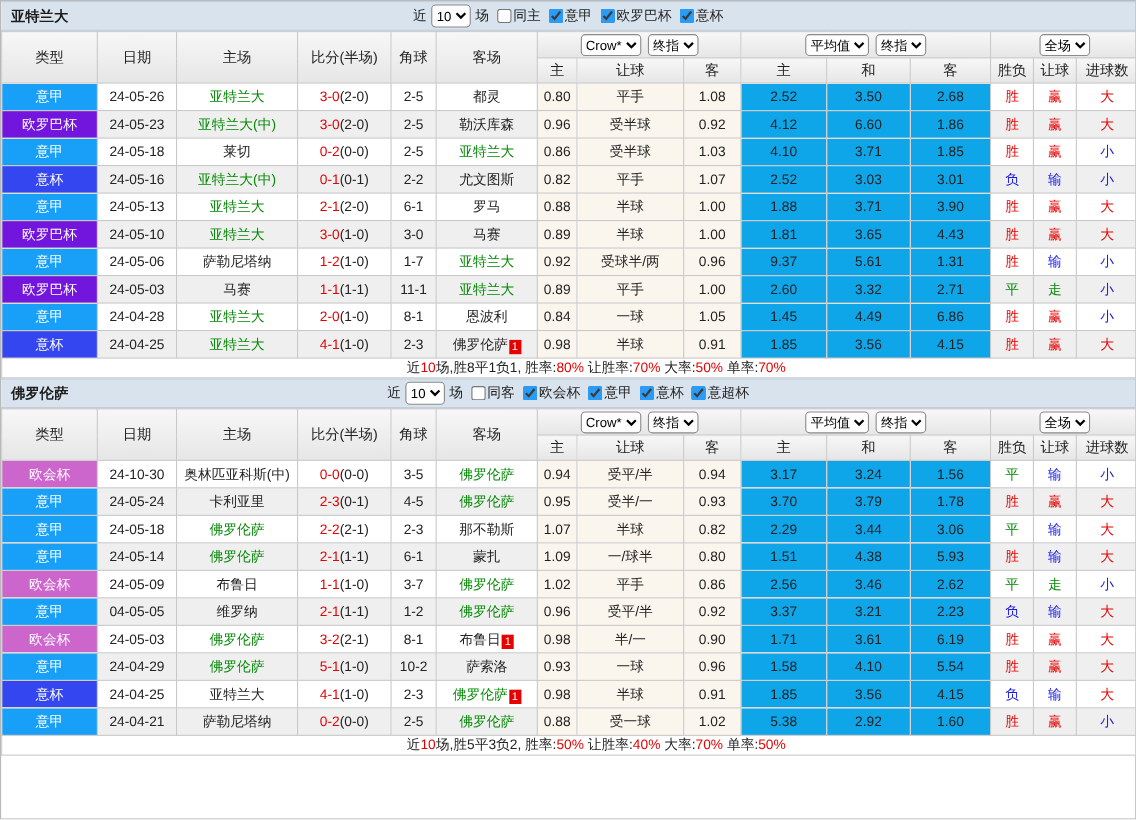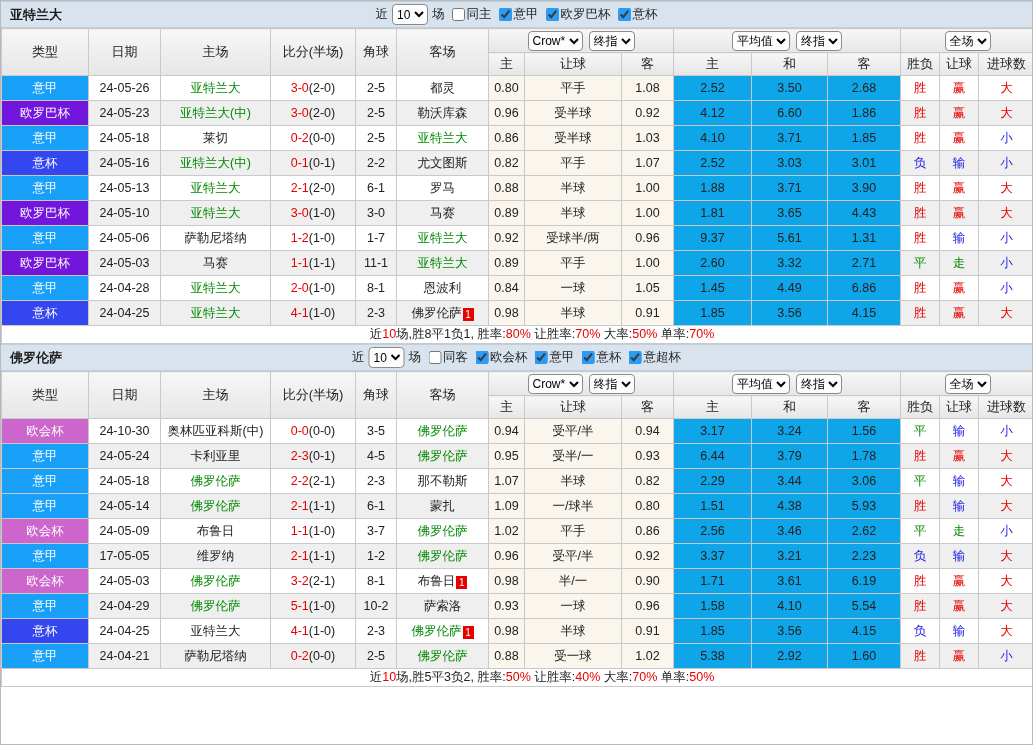--- a/index.html
+++ b/index.html
@@ -380,21 +380,21 @@
           <tr class="stripe">
             <td class="league" style="background: rgb(24, 160, 248);">意甲</td>
             <td>24-05-24</td>
             <td><span class="teamlink">卡利亚里</span></td>
             <td><span class="ft">2-3</span><span class="ht">(0-1)</span></td>
             <td>4-5</td>
             <td><span class="teamlink grn">佛罗伦萨</span></td>
             <td class="cream">0.95</td>
             <td class="cream">受半/一</td>
             <td class="cream">0.93</td>
-            <td class="blue">6.44</td>
+            <td class="blue">3.70</td>
             <td class="blue">3.79</td>
             <td class="blue">1.78</td>
             <td><span class="r">胜</span></td>
             <td><span class="r">赢</span></td>
             <td><span class="r">大</span></td>
           </tr>
           <tr>
             <td class="league" style="background: rgb(24, 160, 248);">意甲</td>
             <td>24-05-18</td>
             <td><span class="teamlink grn">佛罗伦萨</span></td>
@@ -440,21 +440,21 @@
             <td class="cream">0.86</td>
             <td class="blue">2.56</td>
             <td class="blue">3.46</td>
             <td class="blue">2.62</td>
             <td><span class="g">平</span></td>
             <td><span class="g">走</span></td>
             <td><span class="b">小</span></td>
           </tr>
           <tr class="stripe">
             <td class="league" style="background: rgb(24, 160, 248);">意甲</td>
-            <td>17-05-05</td>
+            <td>04-05-05</td>
             <td><span class="teamlink">维罗纳</span></td>
             <td><span class="ft">2-1</span><span class="ht">(1-1)</span></td>
             <td>1-2</td>
             <td><span class="teamlink grn">佛罗伦萨</span></td>
             <td class="cream">0.96</td>
             <td class="cream">受平/半</td>
             <td class="cream">0.92</td>
             <td class="blue">3.37</td>
             <td class="blue">3.21</td>
             <td class="blue">2.23</td>

